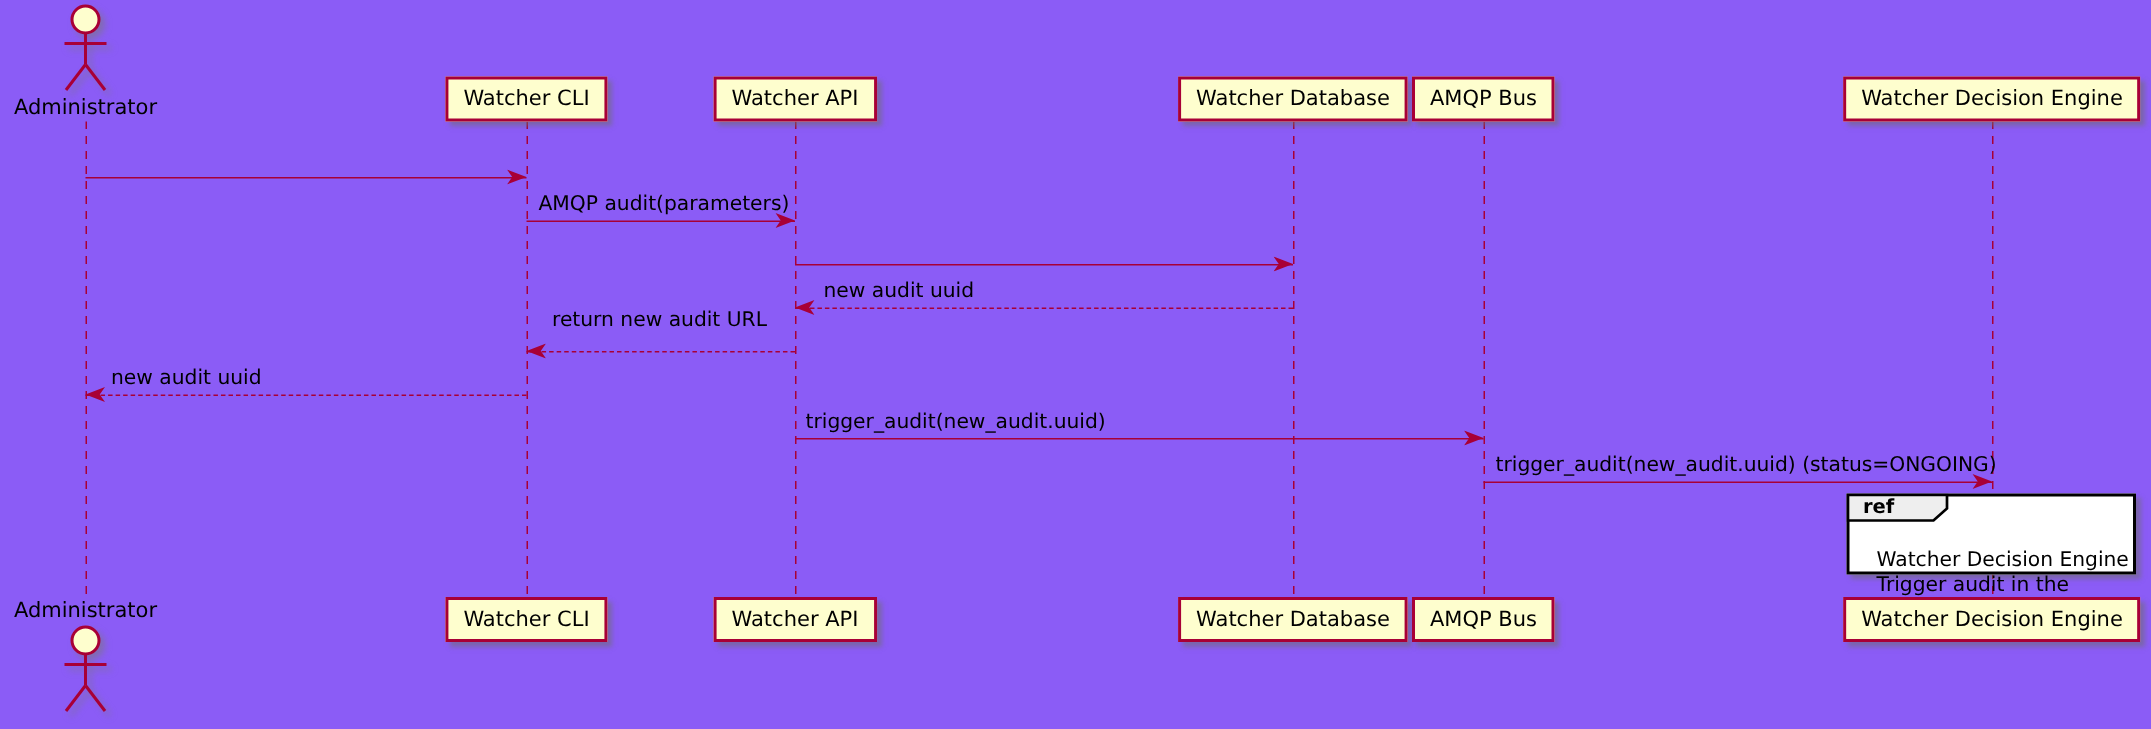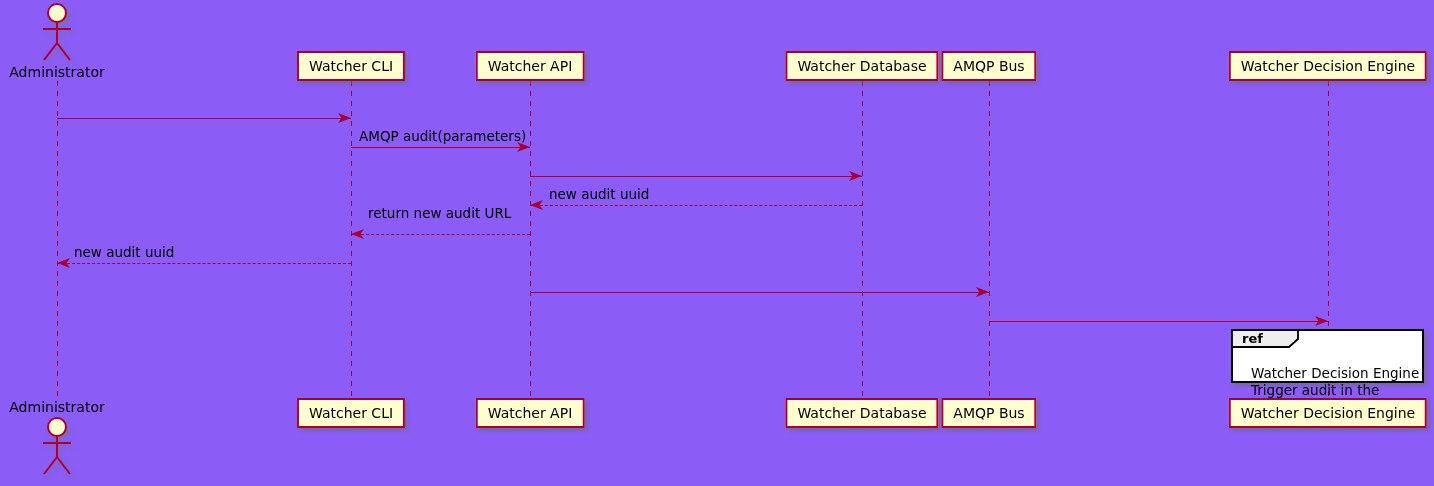--- a/index.html
+++ b/index.html
@@ -107,25 +107,27 @@
   <svg class="arrow" style="left:351px; top:229px;">
       <polygon points="13,0 0,5 13,10 9.5,5" fill="#A80036"></polygon>
     </svg>
 
   <div class="msg-label" style="left:74px; top:244px;">new audit uuid</div>
   <div class="msg-line dashed" style="left:57px; top:263px; width:294px;"></div>
   <svg class="arrow" style="left:57px; top:258px;">
       <polygon points="13,0 0,5 13,10 9.5,5" fill="#A80036"></polygon>
     </svg>
 
+  <div class="msg-label" style="left:537px; top:273px;">trigger_audit(new_audit.uuid)</div>
   <div class="msg-line" style="left:530px; top:292px; width:459px;"></div>
   <svg class="arrow" style="left:976px; top:287px;">
       <polygon points="0,0 13,5 0,10 3.5,5" fill="#A80036"></polygon>
     </svg>
 
+  <div class="msg-label" style="left:997px; top:302px;">trigger_audit(new_audit.uuid) (status=ONGOING)</div>
   <div class="msg-line" style="left:989px; top:321px; width:339px;"></div>
   <svg class="arrow" style="left:1315px; top:316px;">
       <polygon points="0,0 13,5 0,10 3.5,5" fill="#A80036"></polygon>
     </svg>
 
   <div class="ref-box" style="left:1231px; top:329px; width:193px; height:54px;">
     <svg class="ref-tag-svg" width="70" height="20">
       <polygon points="1,1 67,1 67,10 58,18 1,18" fill="#EEEEEE" stroke="#000000" stroke-width="1.8"></polygon>
     </svg>
     <div class="ref-tag-text">ref</div>

